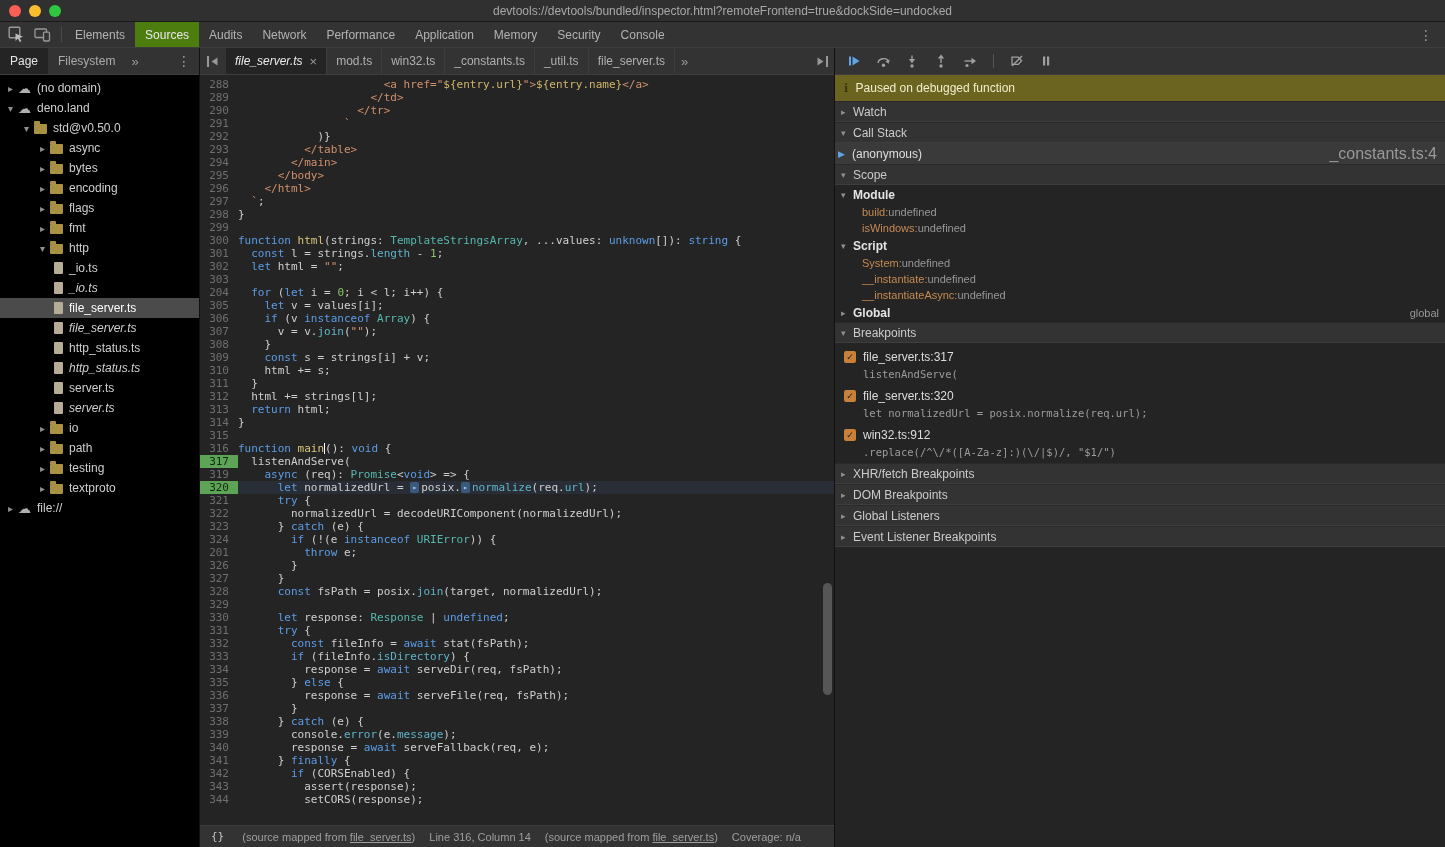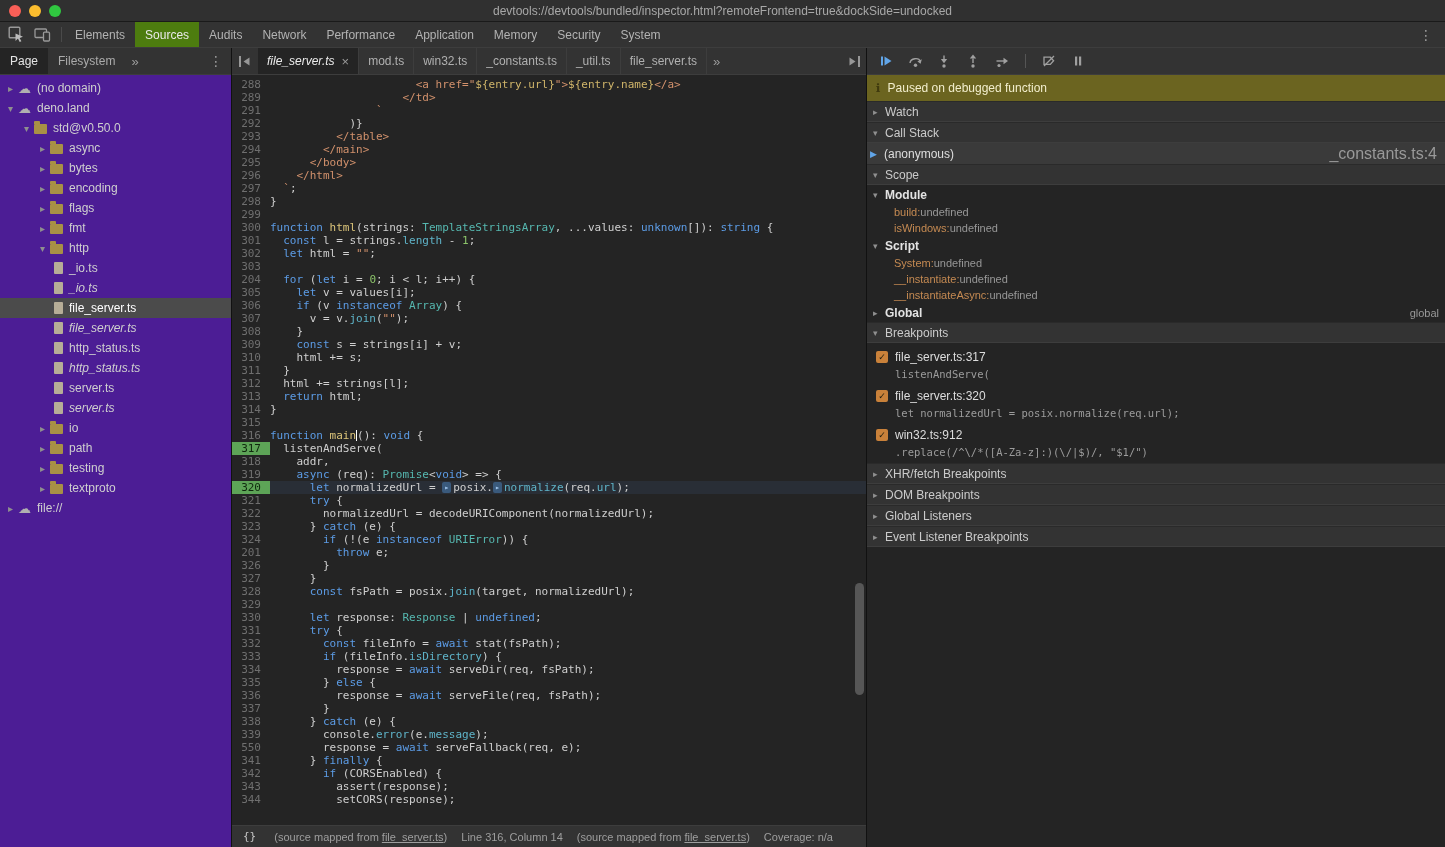--- a/index.html
+++ b/index.html
@@ -21,21 +21,21 @@
   .tb-sep{width:1px;background:#4a4a4a;margin:5px 3px;}
   .main-tabs{display:flex;}
   .tab{padding:0 10px;display:flex;align-items:center;font-size:12px;color:#b3b3b3;}
   .tab.active{background:#4d7c0f;color:#e9e9e9;}
   .kebab{color:#9c9c9c;font-size:14px;padding:0 12px;display:flex;align-items:center;margin-left:auto;}
   .kebab.small{padding:0 8px;margin-left:auto;}
 
   .content{flex:1;display:flex;min-height:0;}
 
   
-  .navigator{width:232px;flex:none;background:#4c1d95;border-right:1px solid #111;display:flex;flex-direction:column;}
+  .navigator{width:200px;flex:none;background:#000000;border-right:1px solid #111;display:flex;flex-direction:column;}
   .nav-tabbar{height:27px;background:#333;border-bottom:1px solid #3d3d3d;display:flex;align-items:stretch;flex:none;}
   .ntab{padding:0 10px;display:flex;align-items:center;font-size:12px;color:#ababab;}
   .ntab.active{background:#242424;color:#e4e4e4;}
   .more{color:#9c9c9c;font-size:13px;display:flex;align-items:center;padding:0 6px;}
   .tree{flex:1;overflow:hidden;padding-top:3px;}
   .trow{height:20px;display:flex;align-items:center;font-size:12px;color:#cfcfcf;white-space:nowrap;}
   .trow.sel{background:#4b4b4b;color:#fff;}
   .exp{width:13px;flex:none;color:#8f8f8f;font-size:10px;text-align:center;}
   .ic{flex:none;margin:0 6px 0 1px;}
   .ic-cloud{color:#b0b0b0;font-size:13px;line-height:13px;width:auto;}
@@ -128,21 +128,21 @@
     <div class="tb-sep"></div>
     <div class="main-tabs">
         <div class="tab">Elements</div>
         <div class="tab active">Sources</div>
         <div class="tab">Audits</div>
         <div class="tab">Network</div>
         <div class="tab">Performance</div>
         <div class="tab">Application</div>
         <div class="tab">Memory</div>
         <div class="tab">Security</div>
-        <div class="tab">System</div>
+        <div class="tab">Console</div>
       </div>
     <span class="kebab">⋮</span>
   </div>
 
   <div class="content">
 
     <div class="navigator">
       <div class="nav-tabbar">
         <div style="display:flex">
             <div class="ntab active">Page</div>
@@ -298,20 +298,24 @@
         <div>
             <div class="cline">
               <span class="ln">288</span>
               <span class="ctext"><span class="tk-p">                      </span><span class="tk-s">&lt;a href="</span><span class="tk-i">${entry.url}</span><span class="tk-s">"&gt;</span><span class="tk-i">${entry.name}</span><span class="tk-s">&lt;/a&gt;</span></span>
             </div>
             <div class="cline">
               <span class="ln">289</span>
               <span class="ctext"><span class="tk-p">                    </span><span class="tk-s">&lt;/td&gt;</span></span>
             </div>
             <div class="cline">
+              <span class="ln">290</span>
+              <span class="ctext"><span class="tk-p">                  </span><span class="tk-s">&lt;/tr&gt;</span></span>
+            </div>
+            <div class="cline">
               <span class="ln">291</span>
               <span class="ctext"><span class="tk-p">                </span><span class="tk-s">`</span></span>
             </div>
             <div class="cline">
               <span class="ln">292</span>
               <span class="ctext"><span class="tk-p">            )}</span></span>
             </div>
             <div class="cline">
               <span class="ln">293</span>
               <span class="ctext"><span class="tk-p">          </span><span class="tk-s">&lt;/table&gt;</span></span>
@@ -404,24 +408,20 @@
               <span class="ln">315</span>
               <span class="ctext"></span>
             </div>
             <div class="cline">
               <span class="ln">316</span>
               <span class="ctext"><span class="tk-k">function</span><span class="tk-p"> </span><span class="tk-f">main</span><span class="tk-caret"></span><span class="tk-p">(): </span><span class="tk-k">void</span><span class="tk-p"> {</span></span>
             </div>
             <div class="cline">
               <span class="ln bp">317</span>
               <span class="ctext"><span class="tk-p">  listenAndServe(</span></span>
-            </div>
-            <div class="cline">
-              <span class="ln">318</span>
-              <span class="ctext"><span class="tk-p">    addr,</span></span>
             </div>
             <div class="cline">
               <span class="ln">319</span>
               <span class="ctext"><span class="tk-p">    </span><span class="tk-k">async</span><span class="tk-p"> (req): </span><span class="tk-t">Promise</span><span class="tk-p">&lt;</span><span class="tk-k">void</span><span class="tk-p">&gt; =&gt; {</span></span>
             </div>
             <div class="cline exec">
               <span class="ln bp">320</span>
               <span class="ctext"><span class="tk-p">      </span><span class="tk-k">let</span><span class="tk-p"> normalizedUrl = </span><span class="tk-ibp"></span><span class="tk-p">posix.</span><span class="tk-ibp"></span><span class="tk-m">normalize</span><span class="tk-p">(req.</span><span class="tk-m">url</span><span class="tk-p">);</span></span>
             </div>
             <div class="cline">
@@ -494,21 +494,21 @@
             </div>
             <div class="cline">
               <span class="ln">338</span>
               <span class="ctext"><span class="tk-p">      } </span><span class="tk-k">catch</span><span class="tk-p"> (e) {</span></span>
             </div>
             <div class="cline">
               <span class="ln">339</span>
               <span class="ctext"><span class="tk-p">        console.</span><span class="tk-m">error</span><span class="tk-p">(e.</span><span class="tk-m">message</span><span class="tk-p">);</span></span>
             </div>
             <div class="cline">
-              <span class="ln">550</span>
+              <span class="ln">340</span>
               <span class="ctext"><span class="tk-p">        response = </span><span class="tk-k">await</span><span class="tk-p"> serveFallback(req, e);</span></span>
             </div>
             <div class="cline">
               <span class="ln">341</span>
               <span class="ctext"><span class="tk-p">      } </span><span class="tk-k">finally</span><span class="tk-p"> {</span></span>
             </div>
             <div class="cline">
               <span class="ln">342</span>
               <span class="ctext"><span class="tk-p">        </span><span class="tk-k">if</span><span class="tk-p"> (CORSEnabled) {</span></span>
             </div>

